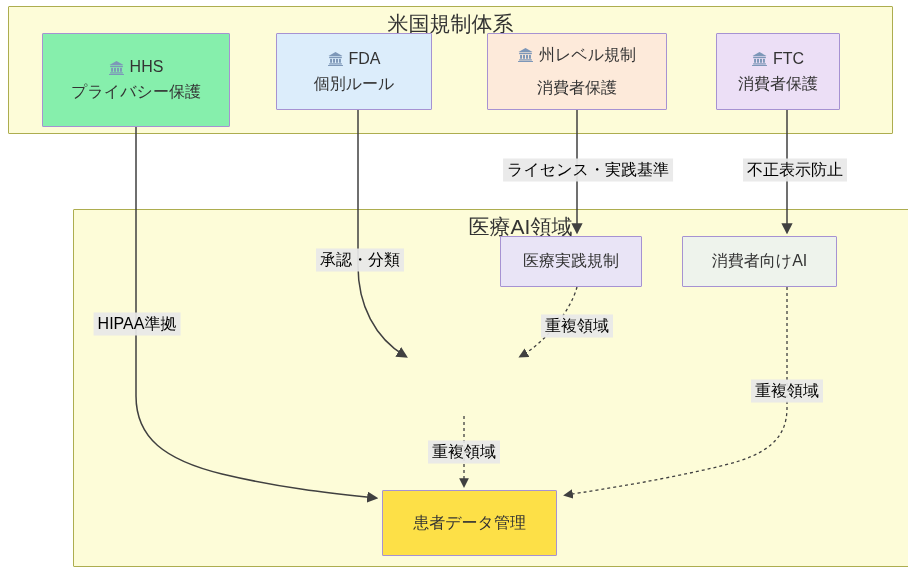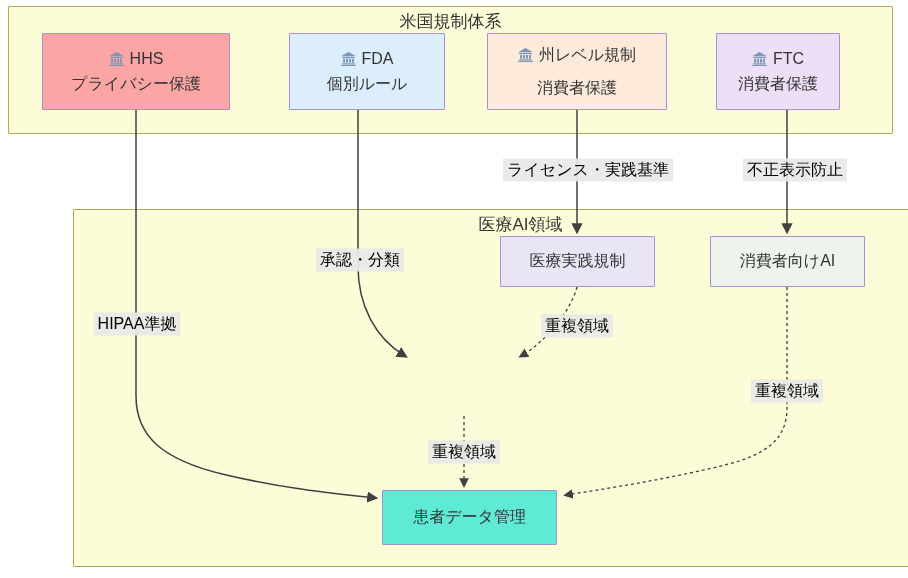--- a/index.html
+++ b/index.html
@@ -9,37 +9,37 @@
     overflow:hidden;
   }
   .group{
     position:absolute;background:#fdfcd8;border:1.5px solid #adad4f;
     border-radius:1px;box-sizing:border-box;z-index:0;
   }
   .g-us{left:8px;top:6px;width:885px;height:128px;}
   .g-ai{left:73px;top:209px;width:895px;height:358px;}
   .group-title{
     position:absolute;left:0;right:0;top:3px;text-align:center;
-    font-size:17px;color:#333333;
+    font-size:21px;color:#333333;
   }
   svg.edges{position:absolute;left:0;top:0;z-index:1;pointer-events:none;}
   .node{
     position:absolute;border:1.3px solid #a692d2;box-sizing:border-box;
     display:flex;flex-direction:column;align-items:center;justify-content:center;
     font-size:16px;line-height:1.55;text-align:center;z-index:3;
     border-radius:1px;
   }
-  .n-hhs{left:42px;top:33px;width:188px;height:77px;background:#fca5a5;justify-content:center;}
-  .n-fda{left:289px;top:33px;width:156px;height:77px;background:#dcedfb;}
+  .n-hhs{left:42px;top:33px;width:188px;height:94px;background:#86efac;justify-content:center;}
+  .n-fda{left:276px;top:33px;width:156px;height:77px;background:#dcedfb;}
   .n-state{left:487px;top:33px;width:180px;height:77px;background:#fdeada;gap:8px;}
   .n-ftc{left:716px;top:33px;width:124px;height:77px;background:#ecdff6;}
-  .n-practice{left:500px;top:236px;width:155px;height:51px;background:#e9e4f6;}
-  .n-consumer{left:710px;top:236px;width:155px;height:51px;background:#eef3ec;}
+  .n-practice{left:500px;top:236px;width:142px;height:51px;background:#e9e4f6;}
+  .n-consumer{left:682px;top:236px;width:155px;height:51px;background:#eef3ec;}
   .n-device{left:395px;top:363px;width:138px;height:53px;background:#fdf2c3;}
-  .n-patient{left:382px;top:490px;width:175px;height:55px;background:#5eead4;}
+  .n-patient{left:382px;top:490px;width:175px;height:66px;background:#fde047;}
   .node-line1{display:flex;align-items:center;gap:6px;justify-content:center;}
   .icon{display:inline-flex;align-items:center;}
   .icon svg{fill:#7d97b8;}
   .edge-label{
     position:absolute;transform:translate(-50%,-50%);
     background:rgba(232,232,232,0.92);color:#000000;
     padding:1px 4px;font-size:16px;white-space:nowrap;z-index:4;
   }
   .el-hipaa{left:137px;top:324px;text-align:center;}
   .el-approval{left:360px;top:260px;}

